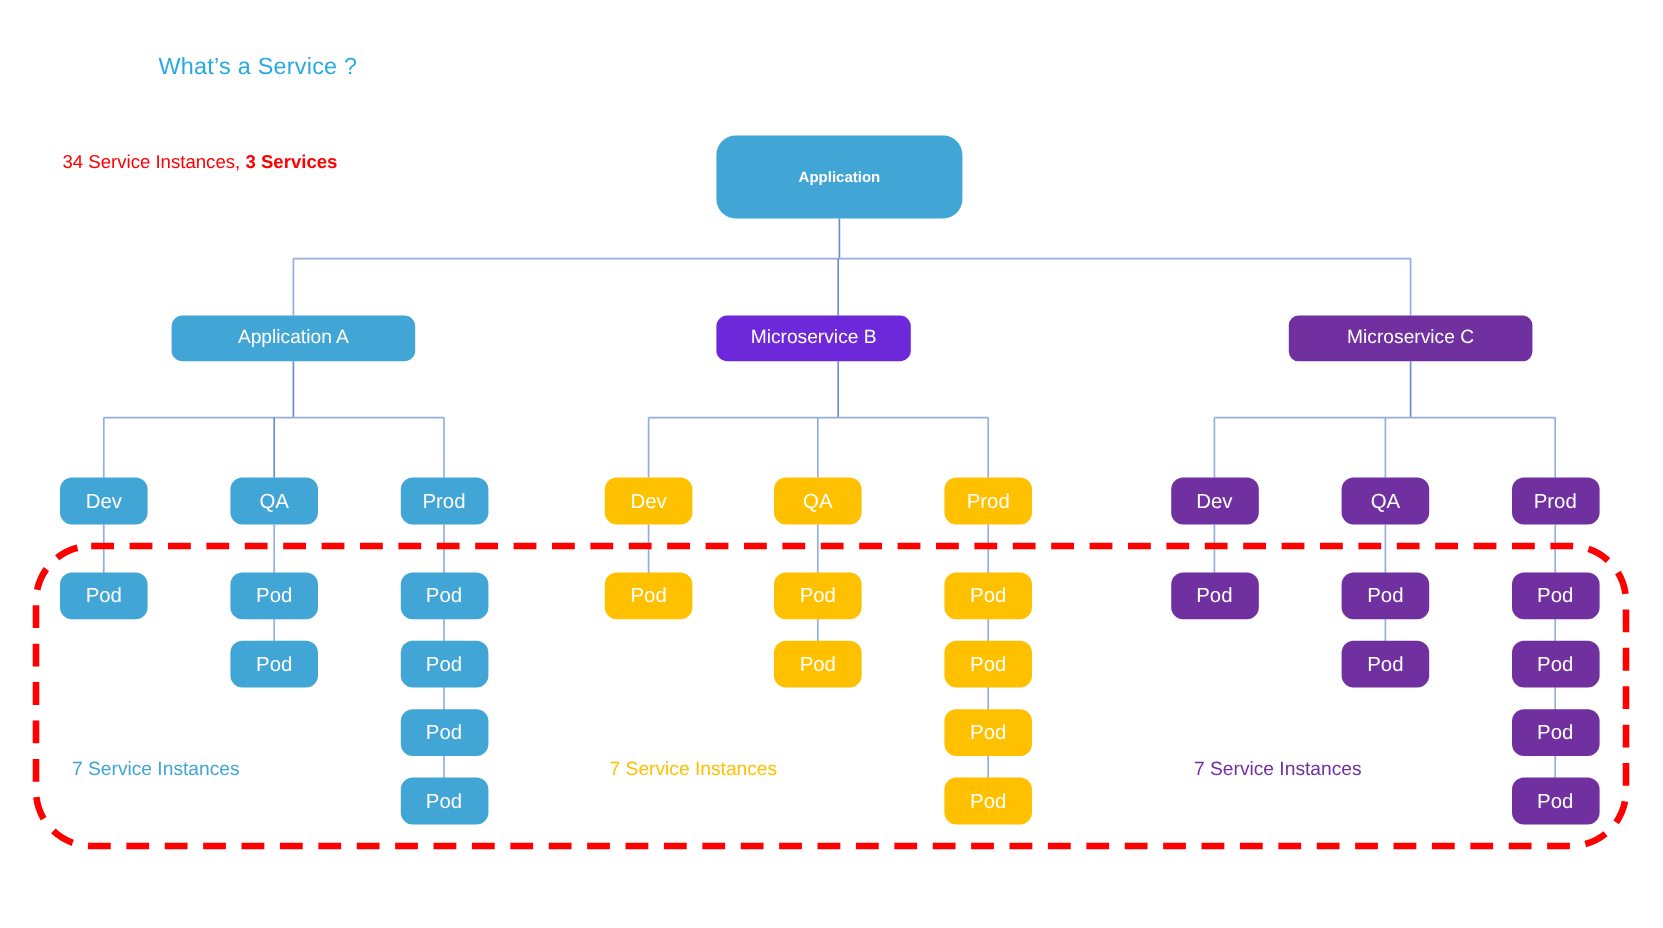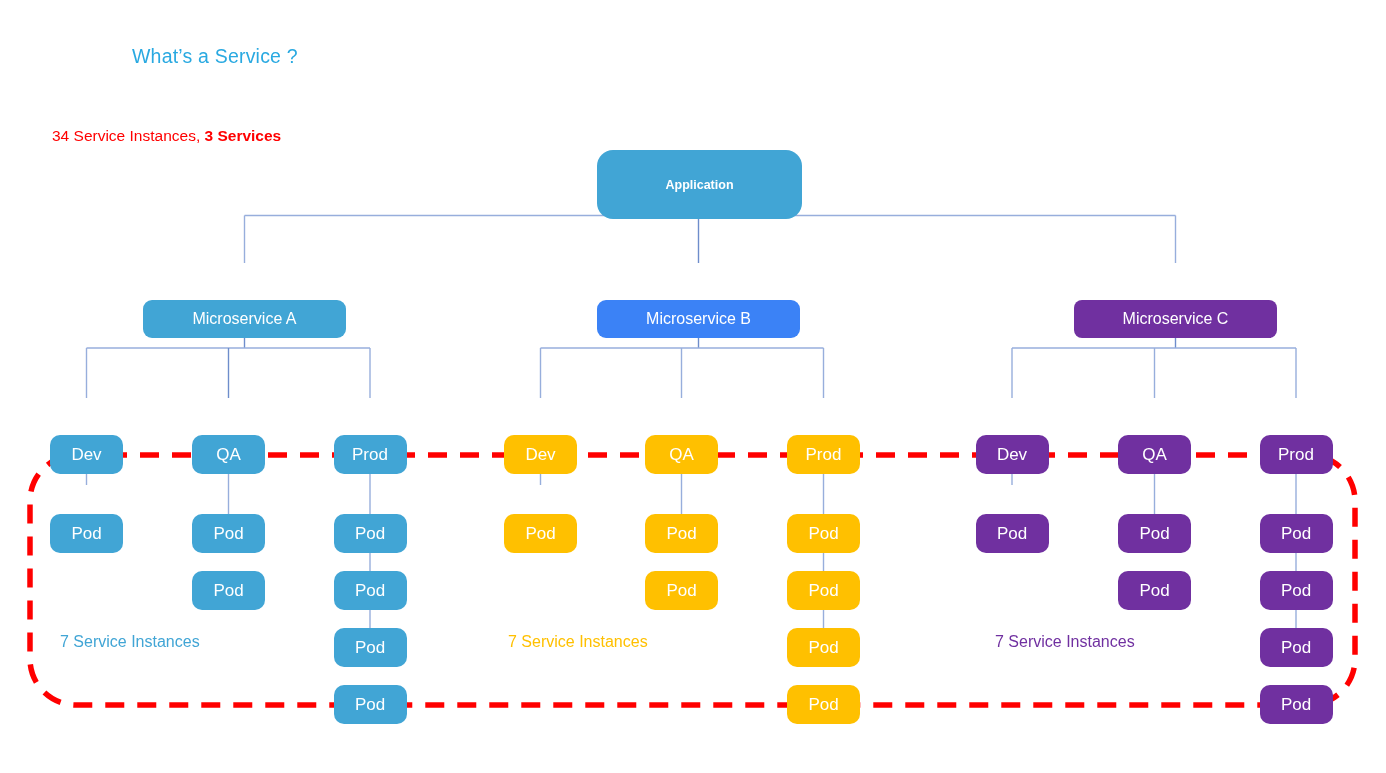--- a/index.html
+++ b/index.html
@@ -3,21 +3,21 @@
 <meta charset="utf-8">
 <style>
   html,body{margin:0;padding:0;background:#ffffff;}
   .canvas{
     position:relative;width:1386px;height:773px;background:#ffffff;overflow:hidden;
     font-family:"Liberation Sans",sans-serif;
   }
   #connector-layer{position:absolute;left:0;top:0;}
   .node{
     position:absolute;display:flex;align-items:center;justify-content:center;
-    color:#ffffff;white-space:nowrap;box-sizing:border-box;margin-top:37px;
+    color:#ffffff;white-space:nowrap;box-sizing:border-box;
   }
   .title{
     position:absolute;left:104px;top:45px;font-size:19.5px;letter-spacing:0.2px;
   }
   .summary{
     position:absolute;left:52px;top:127px;font-size:15.5px;
   }
   .summary .b{font-weight:bold;}
   .note{
     position:absolute;top:633px;font-size:16px;white-space:nowrap;
@@ -59,33 +59,33 @@
       <line x1="1296" y1="437" x2="1296" y2="656" stroke="#97AEDC" stroke-width="1.4"></line>
       <rect x="30" y="455" width="1325" height="250" rx="46" fill="none" stroke="#FF0000" stroke-width="5.5" stroke-dasharray="19 13"></rect>
     </svg>
 
   <div class="title" style="color: rgb(41, 169, 225); margin-left: 28px;">What’s a Service ?</div>
 
   <div class="summary" style="color: rgb(255, 0, 0);"><span>34 Service Instances, </span><span class="b">3 Services</span></div>
 
   <div id="nodes-layer">
       <div class="node" style="left: 597px; top: 113px; width: 205px; height: 69px; border-radius: 16px; background: rgb(65, 165, 213); font-size: 12.5px; font-weight: bold;">Application</div>
-      <div class="node" style="left: 143px; top: 263px; width: 203px; height: 38px; border-radius: 9px; background: rgb(65, 165, 213); font-size: 16px;">Microservice A</div>
+      <div class="node" style="left: 143px; top: 263px; width: 203px; height: 38px; border-radius: 9px; background: rgb(65, 165, 213); font-size: 16px;">Application A</div>
       <div class="node" style="left: 50px; top: 398px; width: 73px; height: 39px; border-radius: 10px; background: rgb(65, 165, 213); font-size: 17px;">Dev</div>
       <div class="node" style="left: 50px; top: 477px; width: 73px; height: 39px; border-radius: 10px; background: rgb(65, 165, 213); font-size: 17px;">Pod</div>
       <div class="node" style="left: 192px; top: 398px; width: 73px; height: 39px; border-radius: 10px; background: rgb(65, 165, 213); font-size: 17px;">QA</div>
       <div class="node" style="left: 192px; top: 477px; width: 73px; height: 39px; border-radius: 10px; background: rgb(65, 165, 213); font-size: 17px;">Pod</div>
       <div class="node" style="left: 192px; top: 534px; width: 73px; height: 39px; border-radius: 10px; background: rgb(65, 165, 213); font-size: 17px;">Pod</div>
       <div class="node" style="left: 333.5px; top: 398px; width: 73px; height: 39px; border-radius: 10px; background: rgb(65, 165, 213); font-size: 17px;">Prod</div>
       <div class="node" style="left: 333.5px; top: 477px; width: 73px; height: 39px; border-radius: 10px; background: rgb(65, 165, 213); font-size: 17px;">Pod</div>
       <div class="node" style="left: 333.5px; top: 534px; width: 73px; height: 39px; border-radius: 10px; background: rgb(65, 165, 213); font-size: 17px;">Pod</div>
       <div class="node" style="left: 333.5px; top: 591px; width: 73px; height: 39px; border-radius: 10px; background: rgb(65, 165, 213); font-size: 17px;">Pod</div>
       <div class="node" style="left: 333.5px; top: 648px; width: 73px; height: 39px; border-radius: 10px; background: rgb(65, 165, 213); font-size: 17px;">Pod</div>
       <div class="note" style="left: 60px; color: rgb(65, 165, 213);">7 Service Instances</div>
-      <div class="node" style="left: 597px; top: 263px; width: 203px; height: 38px; border-radius: 9px; background: #3b82f6; font-size: 16px;">Microservice B</div>
+      <div class="node" style="left: 597px; top: 263px; width: 162px; height: 38px; border-radius: 9px; background: #6d28d9; font-size: 16px;">Microservice B</div>
       <div class="node" style="left: 504px; top: 398px; width: 73px; height: 39px; border-radius: 10px; background: rgb(255, 192, 0); font-size: 17px;">Dev</div>
       <div class="node" style="left: 504px; top: 477px; width: 73px; height: 39px; border-radius: 10px; background: rgb(255, 192, 0); font-size: 17px;">Pod</div>
       <div class="node" style="left: 645px; top: 398px; width: 73px; height: 39px; border-radius: 10px; background: rgb(255, 192, 0); font-size: 17px;">QA</div>
       <div class="node" style="left: 645px; top: 477px; width: 73px; height: 39px; border-radius: 10px; background: rgb(255, 192, 0); font-size: 17px;">Pod</div>
       <div class="node" style="left: 645px; top: 534px; width: 73px; height: 39px; border-radius: 10px; background: rgb(255, 192, 0); font-size: 17px;">Pod</div>
       <div class="node" style="left: 787px; top: 398px; width: 73px; height: 39px; border-radius: 10px; background: rgb(255, 192, 0); font-size: 17px;">Prod</div>
       <div class="node" style="left: 787px; top: 477px; width: 73px; height: 39px; border-radius: 10px; background: rgb(255, 192, 0); font-size: 17px;">Pod</div>
       <div class="node" style="left: 787px; top: 534px; width: 73px; height: 39px; border-radius: 10px; background: rgb(255, 192, 0); font-size: 17px;">Pod</div>
       <div class="node" style="left: 787px; top: 591px; width: 73px; height: 39px; border-radius: 10px; background: rgb(255, 192, 0); font-size: 17px;">Pod</div>
       <div class="node" style="left: 787px; top: 648px; width: 73px; height: 39px; border-radius: 10px; background: rgb(255, 192, 0); font-size: 17px;">Pod</div>

